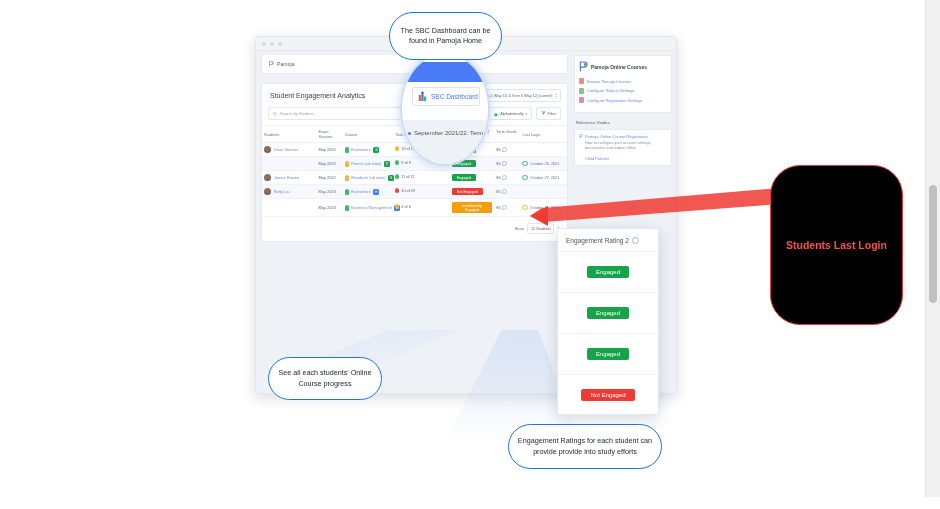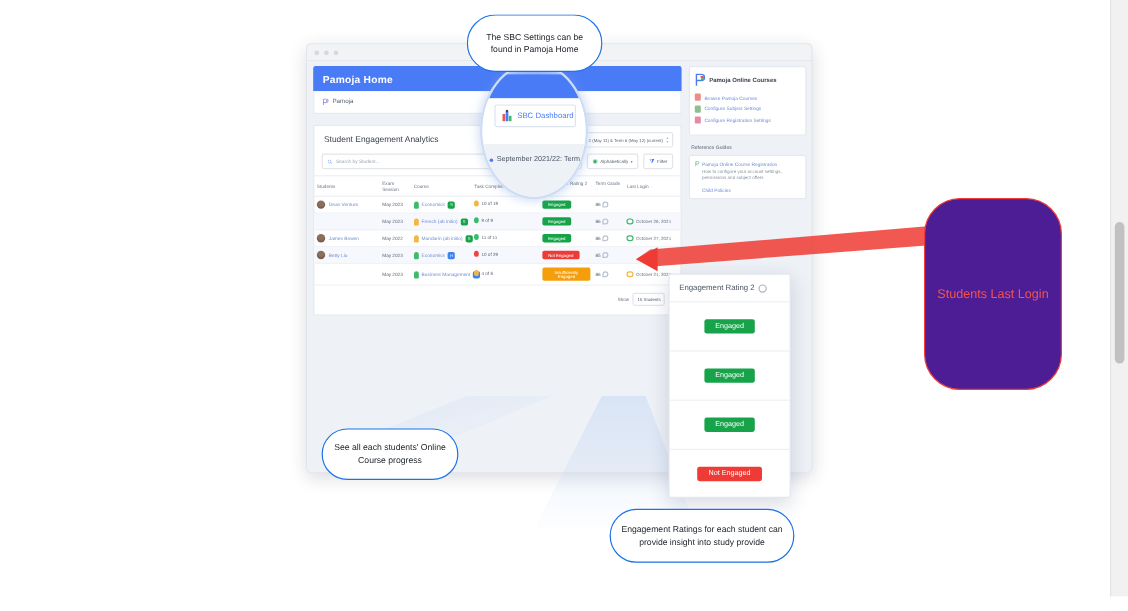--- a/index.html
+++ b/index.html
@@ -232,46 +232,43 @@
     position:absolute;box-sizing:border-box;
     display:flex;align-items:center;justify-content:center;text-align:center;
     background:#fff;border:1.6px solid #1a73e8;border-radius:28px;
     color:#23282f;line-height:1.45;
   }
   .callout.c1{left:389px;top:12px;width:113px;height:48px;font-size:7.2px;padding:0 8px;}
   .callout.c2{left:268px;top:357px;width:114px;height:43px;font-size:7.2px;padding:0 7px;}
   .callout.c3{left:508px;top:424px;width:154px;height:45px;font-size:7.2px;padding:0 8px;}
 
   .callout-red{
-    position:absolute;left:770px;top:165px;width:115px;height:160px;box-sizing:border-box;
-    border:1.6px solid #ee3b33;border-radius:30px;background:#4c1d95;
+    position:absolute;left:770px;top:165px;width:133px;height:160px;box-sizing:border-box;
+    border:1.6px solid #ee3b33;border-radius:30px;background:#000000;
     display:flex;align-items:center;justify-content:center;text-align:center;
-    color:#f4534b;font-size:10.5px;
+    color:#f4534b;font-size:10.5px;font-weight:bold;
   }
   
   .red-arrow{position:absolute;left:530px;top:186px;width:250px;height:60px;pointer-events:none;}
 </style>
 </head>
 <body>
 
 <div class="app-window">
 
   <div class="titlebar">
     <span class="dot"></span>
     <span class="dot"></span>
     <span class="dot"></span>
   </div>
 
   <div class="win-body">
 
     <div class="left-col">
 
-      <div class="banner">
-        <span class="banner-title">Pamoja Home</span>
-      </div>
 
       <div class="crumb-card">
         <svg class="brand-mark" style="width:5px;height:6px" viewBox="0 0 10 12">
           <path d="M1 11 L1 1 L6 1 Q9 1 9 4 Q9 7 6 7 L1 7" fill="none" stroke="#4a7bf7" stroke-width="1.2"></path>
           <path d="M5 3 L8 3 L6.5 6 Z" fill="#e05a5a"></path>
         </svg>
         <span class="crumb-txt">Pamoja</span>
       </div>
 
       <div class="analytics">
@@ -570,21 +567,21 @@
         <span class="pill not">Not Engaged</span>
       </div>
     </div>
 </div>
 
 <svg class="red-arrow" viewBox="0 0 250 60">
   <polygon points="0,30 12,22 250,2 250,18 14,36" fill="#ee3b33" opacity="0.85"></polygon>
   <polygon points="0,30 18,20 18,40" fill="#ee3b33"></polygon>
 </svg>
 
-<div class="callout c1">The SBC Settings can be found in Pamoja Home</div>
+<div class="callout c1">The SBC Dashboard can be found in Pamoja Home</div>
 <div class="callout c2">See all each students' Online Course progress</div>
-<div class="callout c3">Engagement Ratings for each student can provide insight into study provide</div>
+<div class="callout c3">Engagement Ratings for each student can provide provide into study efforts</div>
 <div class="callout-red">Students Last Login</div>
 
 <div class="page-scroll">
   <div class="thumb"></div>
 </div>
 <div class="bottom-bar"></div>
 
 </body></html>

